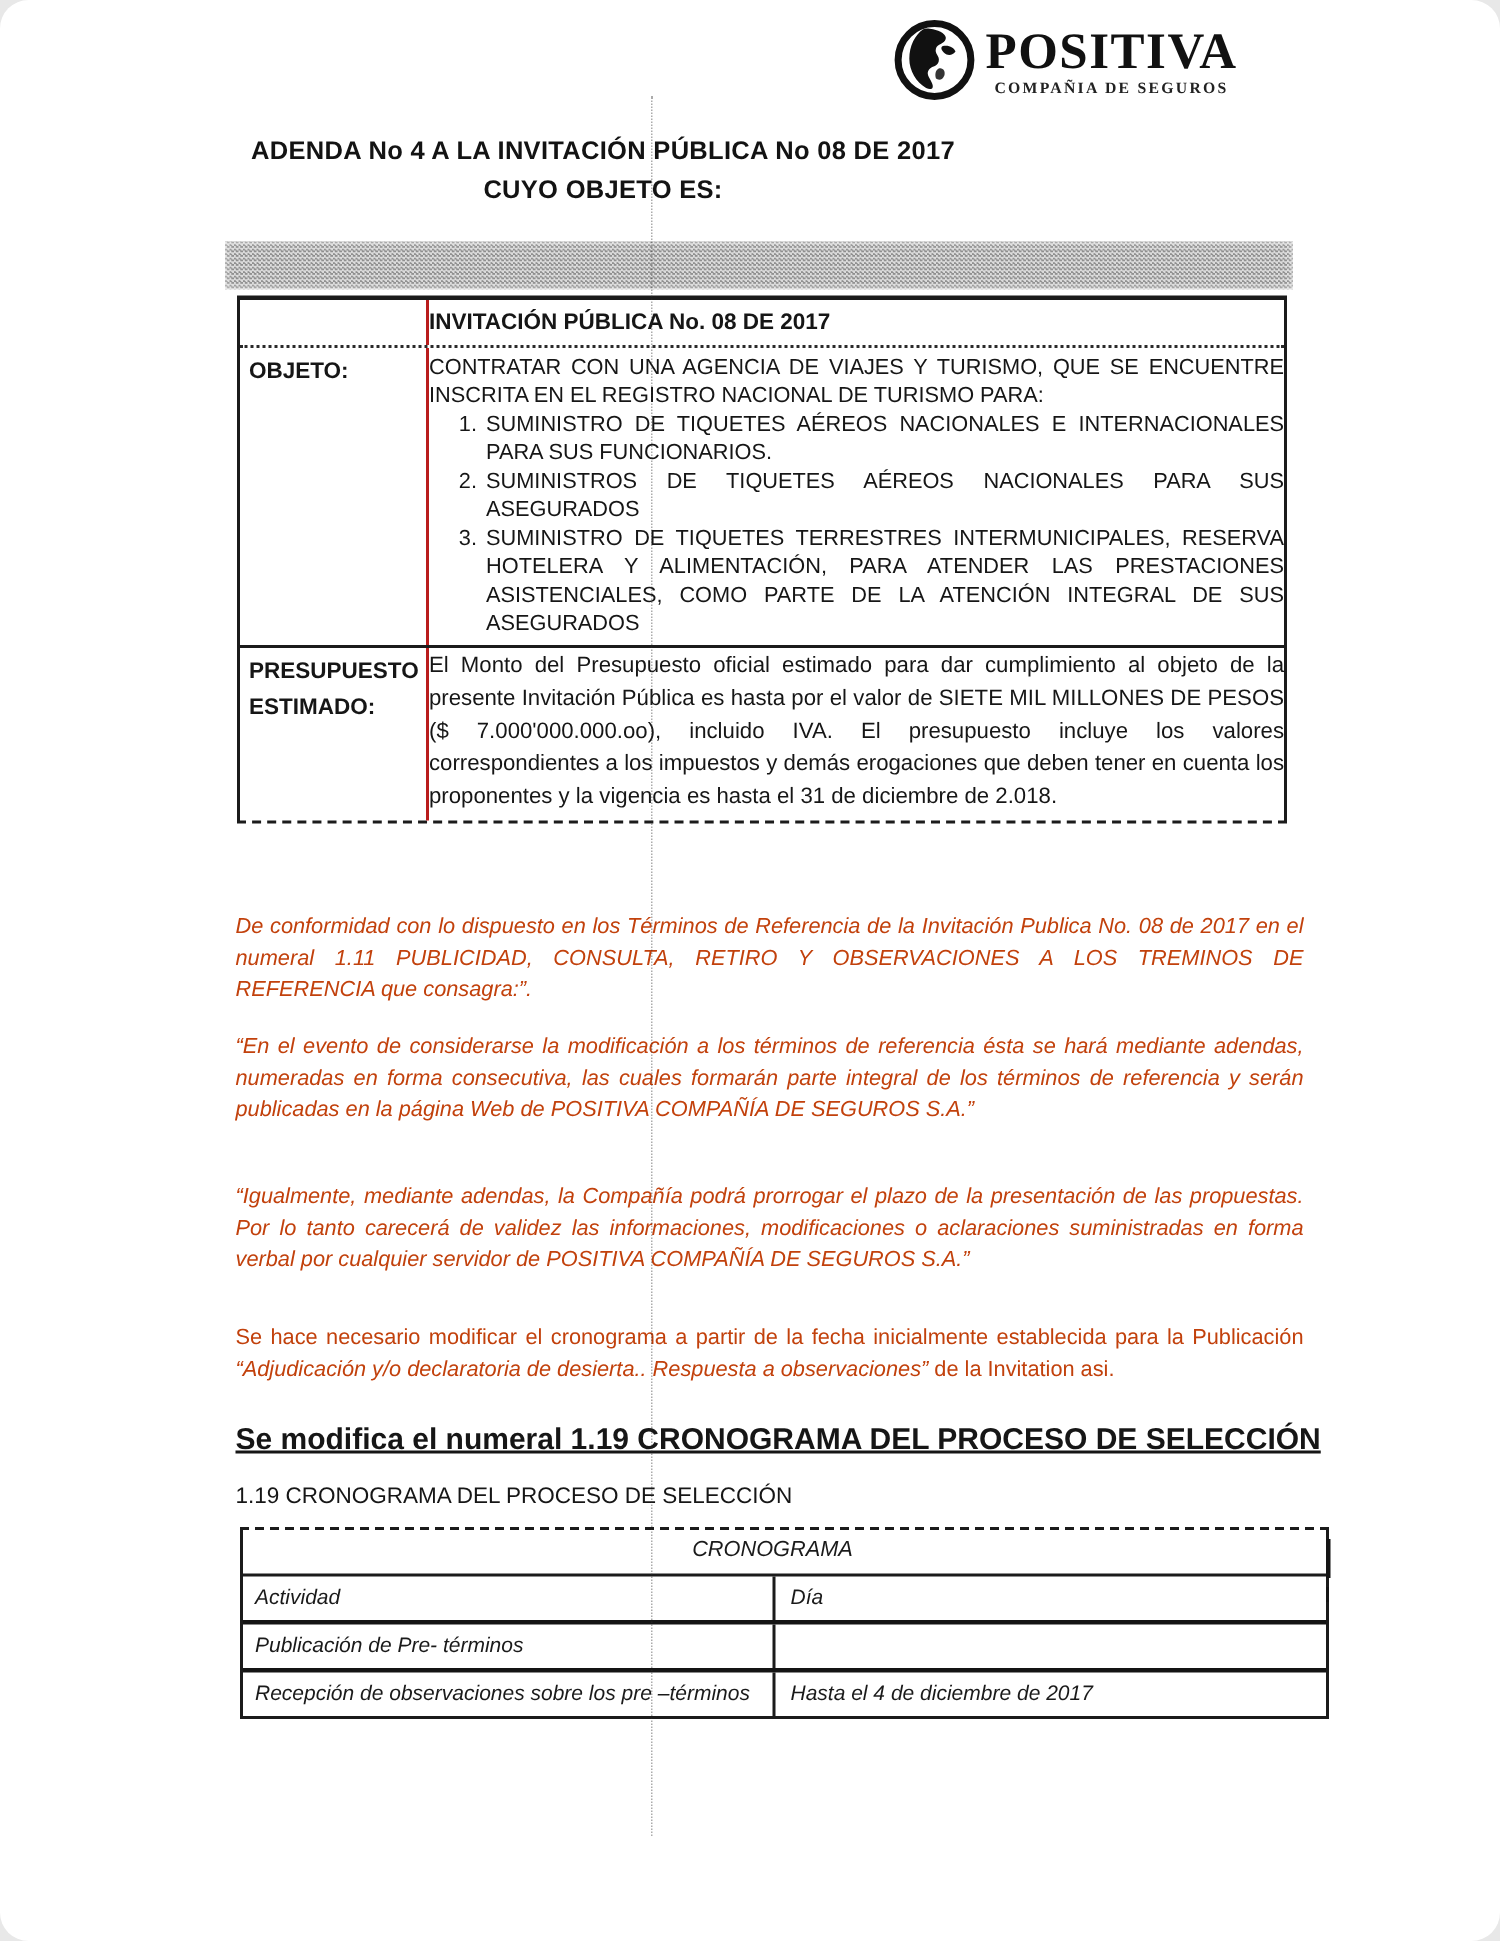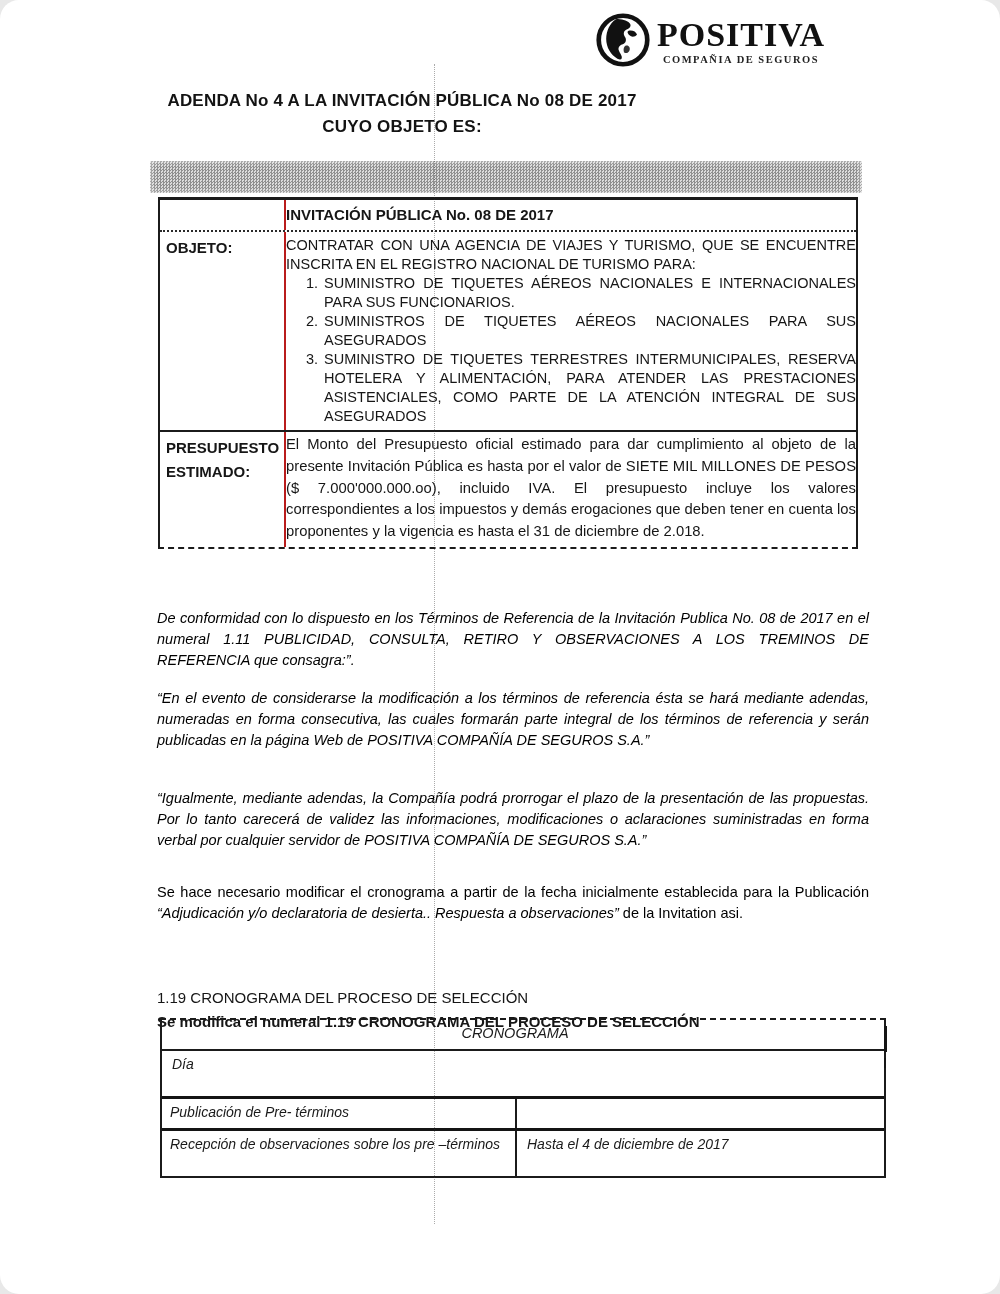--- a/index.html
+++ b/index.html
@@ -49,43 +49,43 @@
   }
   .t1-right{flex:1;padding:4px 0;}
   .t1-header-text{font-weight:bold;font-size:15px;line-height:22px;}
   .objeto-body{line-height:19px;text-align:justify;}
   .objeto-body ol{margin:0 0 0 14px;padding-left:22px;}
   .objeto-body li{text-align:justify;padding-left:2px;}
   .presu-body{line-height:21.8px;text-align:justify;font-size:14.8px;padding-top:2px;}
   
   .para{
     position:absolute;left:157px;width:712px;font-size:14.5px;
-    line-height:21px;text-align:justify;color:#000000;
+    line-height:21px;text-align:justify;color:#c2410c;
   }
   .italic{font-style:italic;}
   .p1{top:608px;}
   .p2{top:688px;}
   .p3{top:788px;}
   .p4{top:882px;font-style:normal;}
-  .h-bold{position:absolute;left:157px;top:1013px;font-size:15px;font-weight:bold;}
+  .h-bold{position:absolute;left:157px;top:949px;font-size:20px;font-weight:bold;text-decoration:underline;}
   .h-num{position:absolute;left:157px;top:989px;font-size:15px;}
   
   .t2{
     position:absolute;left:160px;top:1018px;width:722px;
     border:2px solid #1b1b1b;border-top-style:dashed;
     font-size:14px;font-style:italic;color:#1a1a1a;
   }
   .t2-title{
     text-align:center;padding:5px 16px 8px 0;border-bottom:2px solid #1b1b1b;
     font-size:14.5px;
   }
   .t2-row{display:flex;border-bottom:3px solid #141414;}
   .t2-row:last-child{border-bottom:none;}
   .t2-c1{flex:0 0 337px;width:337px;border-right:2px solid #1b1b1b;padding:5px 8px 8px 8px;}
-  .t2-c2{flex:1;padding:5px 8px 24px 10px;}
+  .t2-c2{flex:1;padding:5px 8px 8px 10px;}
   
   .scan-vline{
     position:absolute;left:434px;top:64px;height:1160px;width:0;
     border-left:1px dotted rgba(45,45,45,.40);
   }
   .scan-tick{
     position:absolute;left:884px;top:1026px;width:3px;height:26px;
     background:#151515;
   }
   .scan-tick.b{top:1058px;height:10px;width:2px;}
@@ -141,20 +141,21 @@
   <div class="para italic p2">“En el evento de considerarse la modificación a los términos de referencia ésta se hará mediante adendas, numeradas en forma consecutiva, las cuales formarán parte integral de los términos de referencia y serán publicadas en la página Web de POSITIVA COMPAÑÍA DE SEGUROS S.A.”</div>
   <div class="para italic p3">“Igualmente, mediante adendas, la Compañía podrá prorrogar el plazo de la presentación de las propuestas. Por lo tanto carecerá de validez las informaciones, modificaciones o aclaraciones suministradas en forma verbal por cualquier servidor de POSITIVA COMPAÑÍA DE SEGUROS S.A.”</div>
   <div class="para p4"><span>Se hace necesario modificar el cronograma a partir de la fecha inicialmente establecida para la Publicación </span><span class="italic">“Adjudicación y/o declaratoria de desierta.. Respuesta a observaciones”</span><span> de la Invitation asi.</span></div>
 
   <div class="h-bold">Se modifica el numeral 1.19 CRONOGRAMA DEL PROCESO DE SELECCIÓN</div>
   <div class="h-num">1.19 CRONOGRAMA DEL PROCESO DE SELECCIÓN</div>
 
   <div class="t2">
     <div class="t2-title">CRONOGRAMA</div>
     <div class="t2-row">
+      <div class="t2-c1">Actividad</div>
       <div class="t2-c2">Día</div>
     </div>
     <div class="t2-row">
       <div class="t2-c1">Publicación de Pre- términos</div>
     </div>
     <div class="t2-row">
       <div class="t2-c1">Recepción de observaciones sobre los pre –términos</div>
       <div class="t2-c2">Hasta el 4 de diciembre de 2017</div>
     </div>
   </div>

